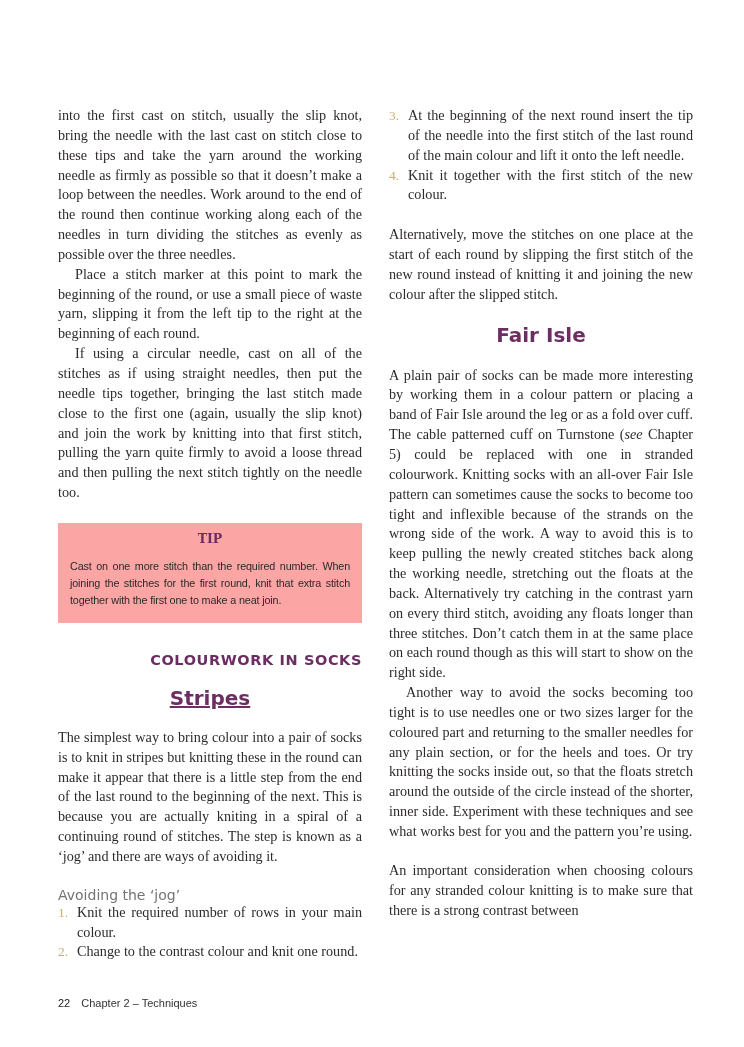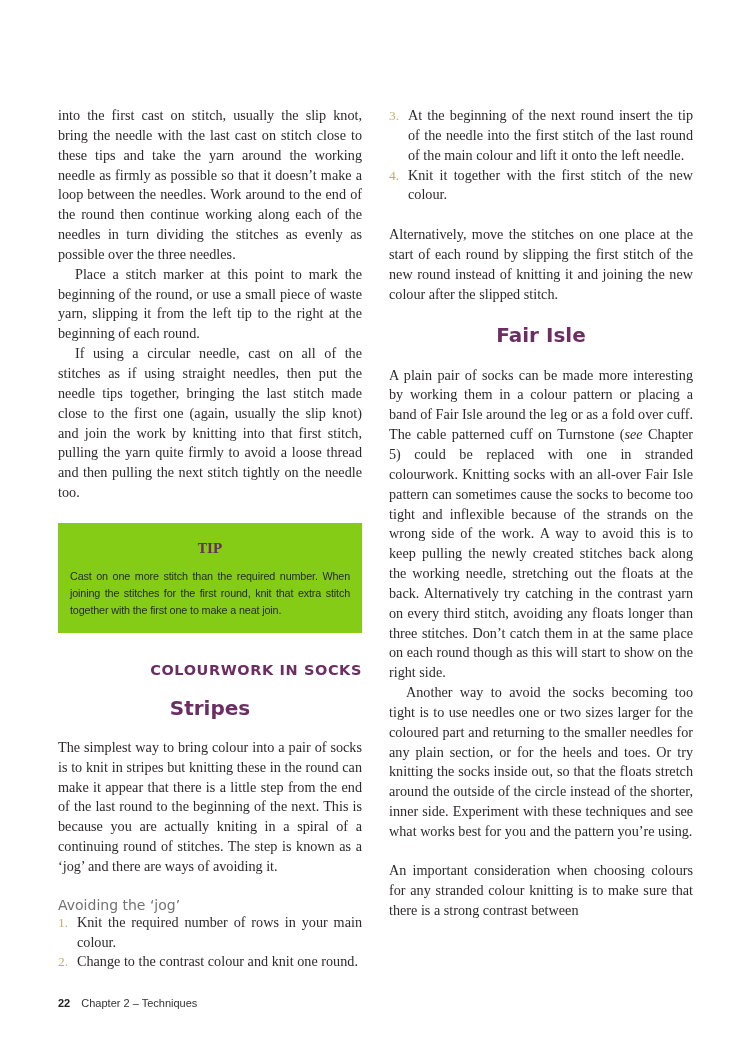--- a/index.html
+++ b/index.html
@@ -12,44 +12,44 @@
     p.indent { text-indent: 17px; }
     .h-upper { font-family: "DejaVu Sans", "Liberation Sans", sans-serif; color: #6b2d62; font-weight: bold;
       font-size: 14.5px; letter-spacing: 0.6px; text-align: right; }
     .h-sub { font-family: "DejaVu Sans", "Liberation Sans", sans-serif; color: #6b2d62; font-weight: bold;
       font-size: 20px; text-align: center; }
     .h-small { font-family: "DejaVu Sans", "Liberation Sans", sans-serif; color: #737373; font-weight: normal;
       font-size: 14px; }
     ol { list-style: none; margin: 0; padding: 0; }
     ol li { position: relative; padding-left: 19px; font-size: 14.2px; line-height: 19.85px; text-align: justify; text-align-last: left; }
     ol li .num { position: absolute; left: 0; top: 0; color: #c9ae6b; font-size: 13.5px; }
-    .tip { background: #84cc16; margin-top: 20px; padding: 18px 12px 14px 12px; }
+    .tip { background: #fca5a5; margin-top: 20px; padding: 8px 12px 14px 12px; }
     .tip .tip-title { font-family: "DejaVu Serif", "Liberation Serif", serif; color: #6b2d62; font-weight: bold;
       text-align: center; font-size: 12.5px; margin-bottom: 12px; }
     .tip .tip-text { font-family: "Liberation Sans", "DejaVu Sans", sans-serif; font-size: 10.8px; line-height: 17px;
       text-align: justify; text-align-last: left; color: #2a2a2a; letter-spacing: -0.15px; }
     .footer { position: absolute; left: 58px; top: 997px; font-family: "Liberation Sans", "DejaVu Sans", sans-serif;
       font-size: 11px; color: #333; }
-    .footer .pg { font-weight: bold; margin-right: 8px; color: #222; }
+    .footer .pg { font-weight: normal; margin-right: 8px; color: #222; }
   </style>
 </head>
 <body>
 
 <div class="col col-left">
   <p>into the first cast on stitch, usually the slip knot, bring the needle with the last cast on stitch close to these tips and take the yarn around the work­ing needle as firmly as possible so that it doesn’t make a loop between the needles. Work around to the end of the round then continue work­ing along each of the needles in turn dividing the stitches as evenly as possible over the three needles.</p>
   <p class="indent">Place a stitch marker at this point to mark the beginning of the round, or use a small piece of waste yarn, slipping it from the left tip to the right at the beginning of each round.</p>
   <p class="indent">If using a circular needle, cast on all of the stitches as if using straight needles, then put the needle tips together, bringing the last stitch made close to the first one (again, usually the slip knot) and join the work by knitting into that first stitch, pulling the yarn quite firmly to avoid a loose thread and then pulling the next stitch tightly on the needle too.</p>
 
   <div class="tip">
     <div class="tip-title">TIP</div>
     <div class="tip-text">Cast on one more stitch than the required number. When joining the stitches for the first round, knit that extra stitch together with the first one to make a neat join.</div>
   </div>
 
   <div class="h-upper" style="margin-top:29px;">COLOURWORK IN SOCKS</div>
-  <div class="h-sub" style="margin-top:18px;">Stripes</div>
+  <div class="h-sub" style="margin-top:18px;text-decoration:underline;">Stripes</div>
   <p style="margin-top:18px;">The simplest way to bring colour into a pair of socks is to knit in stripes but knitting these in the round can make it appear that there is a little step from the end of the last round to the beginning of the next. This is because you are actually knit­ing in a spiral of a continuing round of stitches. The step is known as a ‘jog’ and there are ways of avoiding it.</p>
 
   <div class="h-small" style="margin-top:20px;">Avoiding the ‘jog’</div>
   <ol>
     <li>
       <span class="num">1.</span>
       <span>Knit the required number of rows in your main colour.</span>
     </li>
     <li>
       <span class="num">2.</span>

